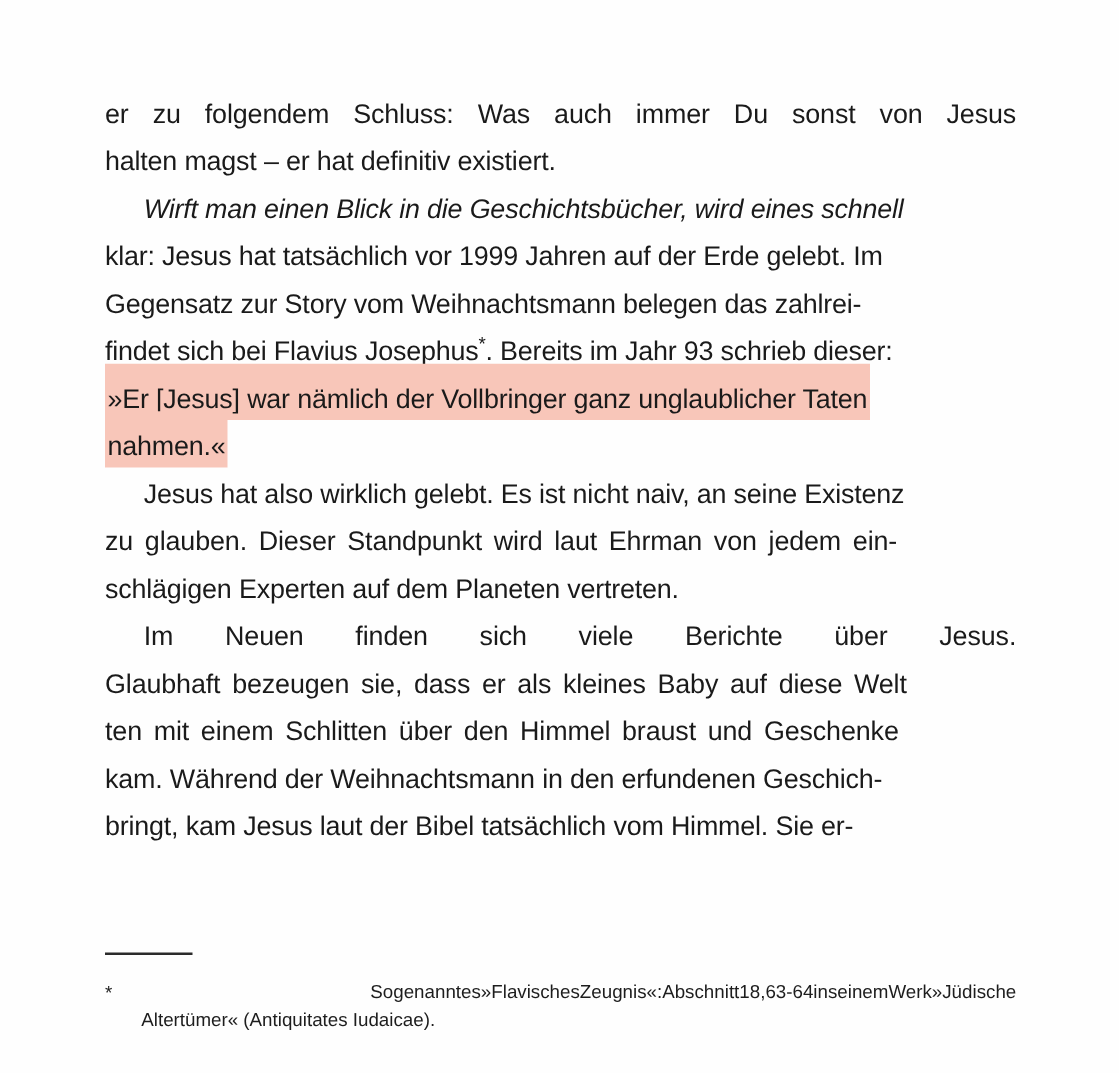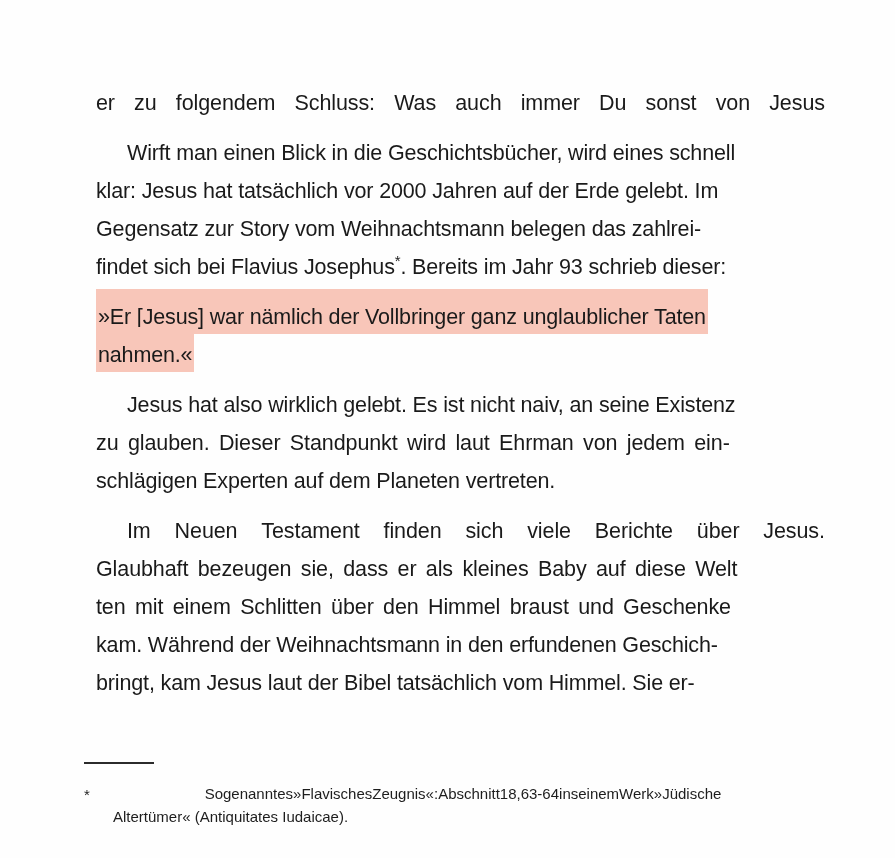--- a/index.html
+++ b/index.html
@@ -26,21 +26,21 @@
   }
 
   .text-column {
     position: absolute;
     left: 84px;
     top: 72px;
     width: 729px;
   }
 
   .para {
-    margin: 12px;
+    margin: 0;
     font-size: 21.5px;
     line-height: 38px;
     text-align: justify;
     text-justify: inter-word;
     letter-spacing: -0.1px;
     word-spacing: 0.3px;
   }
 
   .para.continued {
     text-indent: 0;
@@ -119,21 +119,21 @@
     line-height: 23px;
   }
 
   .fn-line {
     display: block;
     white-space: nowrap;
   }
 
   .fn-line.justify {
     display: flex;
-    justify-content: center;
+    justify-content: flex-end;
     width: 700px;
   }
 
   .fn-line.justify > span {
     white-space: pre;
   }
 
   .sup-star {
     font-size: 15px;
     vertical-align: super;
@@ -154,45 +154,45 @@
         <span>folgendem</span>
         <span>Schluss:</span>
         <span>Was</span>
         <span>auch</span>
         <span>immer</span>
         <span>Du</span>
         <span>sonst</span>
         <span>von</span>
         <span>Jesus</span>
       </span>
+      <span class="line tight">halten magst – er hat definitiv existiert.</span>
     </div>
 
     <div class="para">
-      <span class="line tight" style="padding-left:31px;">Wirft man einen Blick in die Geschichtsbücher, wird eines schnell</span>
-      <span class="line tight">klar: Jesus hat tatsächlich vor 2000 Jahren auf der Erde gelebt. Im</span>
+      <span class="line tight" style="padding-left:31px;font-style:italic;">Wirft man einen Blick in die Geschichtsbücher, wird eines schnell</span>
+      <span class="line tight">klar: Jesus hat tatsächlich vor 1999 Jahren auf der Erde gelebt. Im</span>
       <span class="line tight">Gegensatz zur Story vom Weihnachtsmann belegen das zahlrei-</span>
       <span class="line tight"><span>findet sich bei Flavius Josephus</span><span class="sup-star">*</span><span>. Bereits im Jahr 93 schrieb dieser:</span></span>
     </div>
 
     <div class="para quote-block">
       <span class="line tight"><span class="hl">»Er [Jesus] war nämlich der Vollbringer ganz unglaublicher Taten</span></span>
       <span class="line tight"><span class="hl">nahmen.«</span></span>
     </div>
 
     <div class="para">
       <span class="line tight" style="padding-left:31px;">Jesus hat also wirklich gelebt. Es ist nicht naiv, an seine Existenz</span>
       <span class="line wide">zu glauben. Dieser Standpunkt wird laut Ehrman von jedem ein-</span>
       <span class="line tight">schlägigen Experten auf dem Planeten vertreten.</span>
     </div>
 
     <div class="para">
       <span class="line justify" style="padding-left:31px; width:698px;">
         <span>Im</span>
         <span>Neuen</span>
-        <span>Testament</span>
         <span>finden</span>
         <span>sich</span>
         <span>viele</span>
         <span>Berichte</span>
         <span>über</span>
         <span>Jesus.</span>
       </span>
       <span class="line wide">Glaubhaft bezeugen sie, dass er als kleines Baby auf diese Welt</span>
       <span class="line wide">ten mit einem Schlitten über den Himmel braust und Geschenke</span>
       <span class="line tight">kam. Während der Weihnachtsmann in den erfundenen Geschich-</span>

